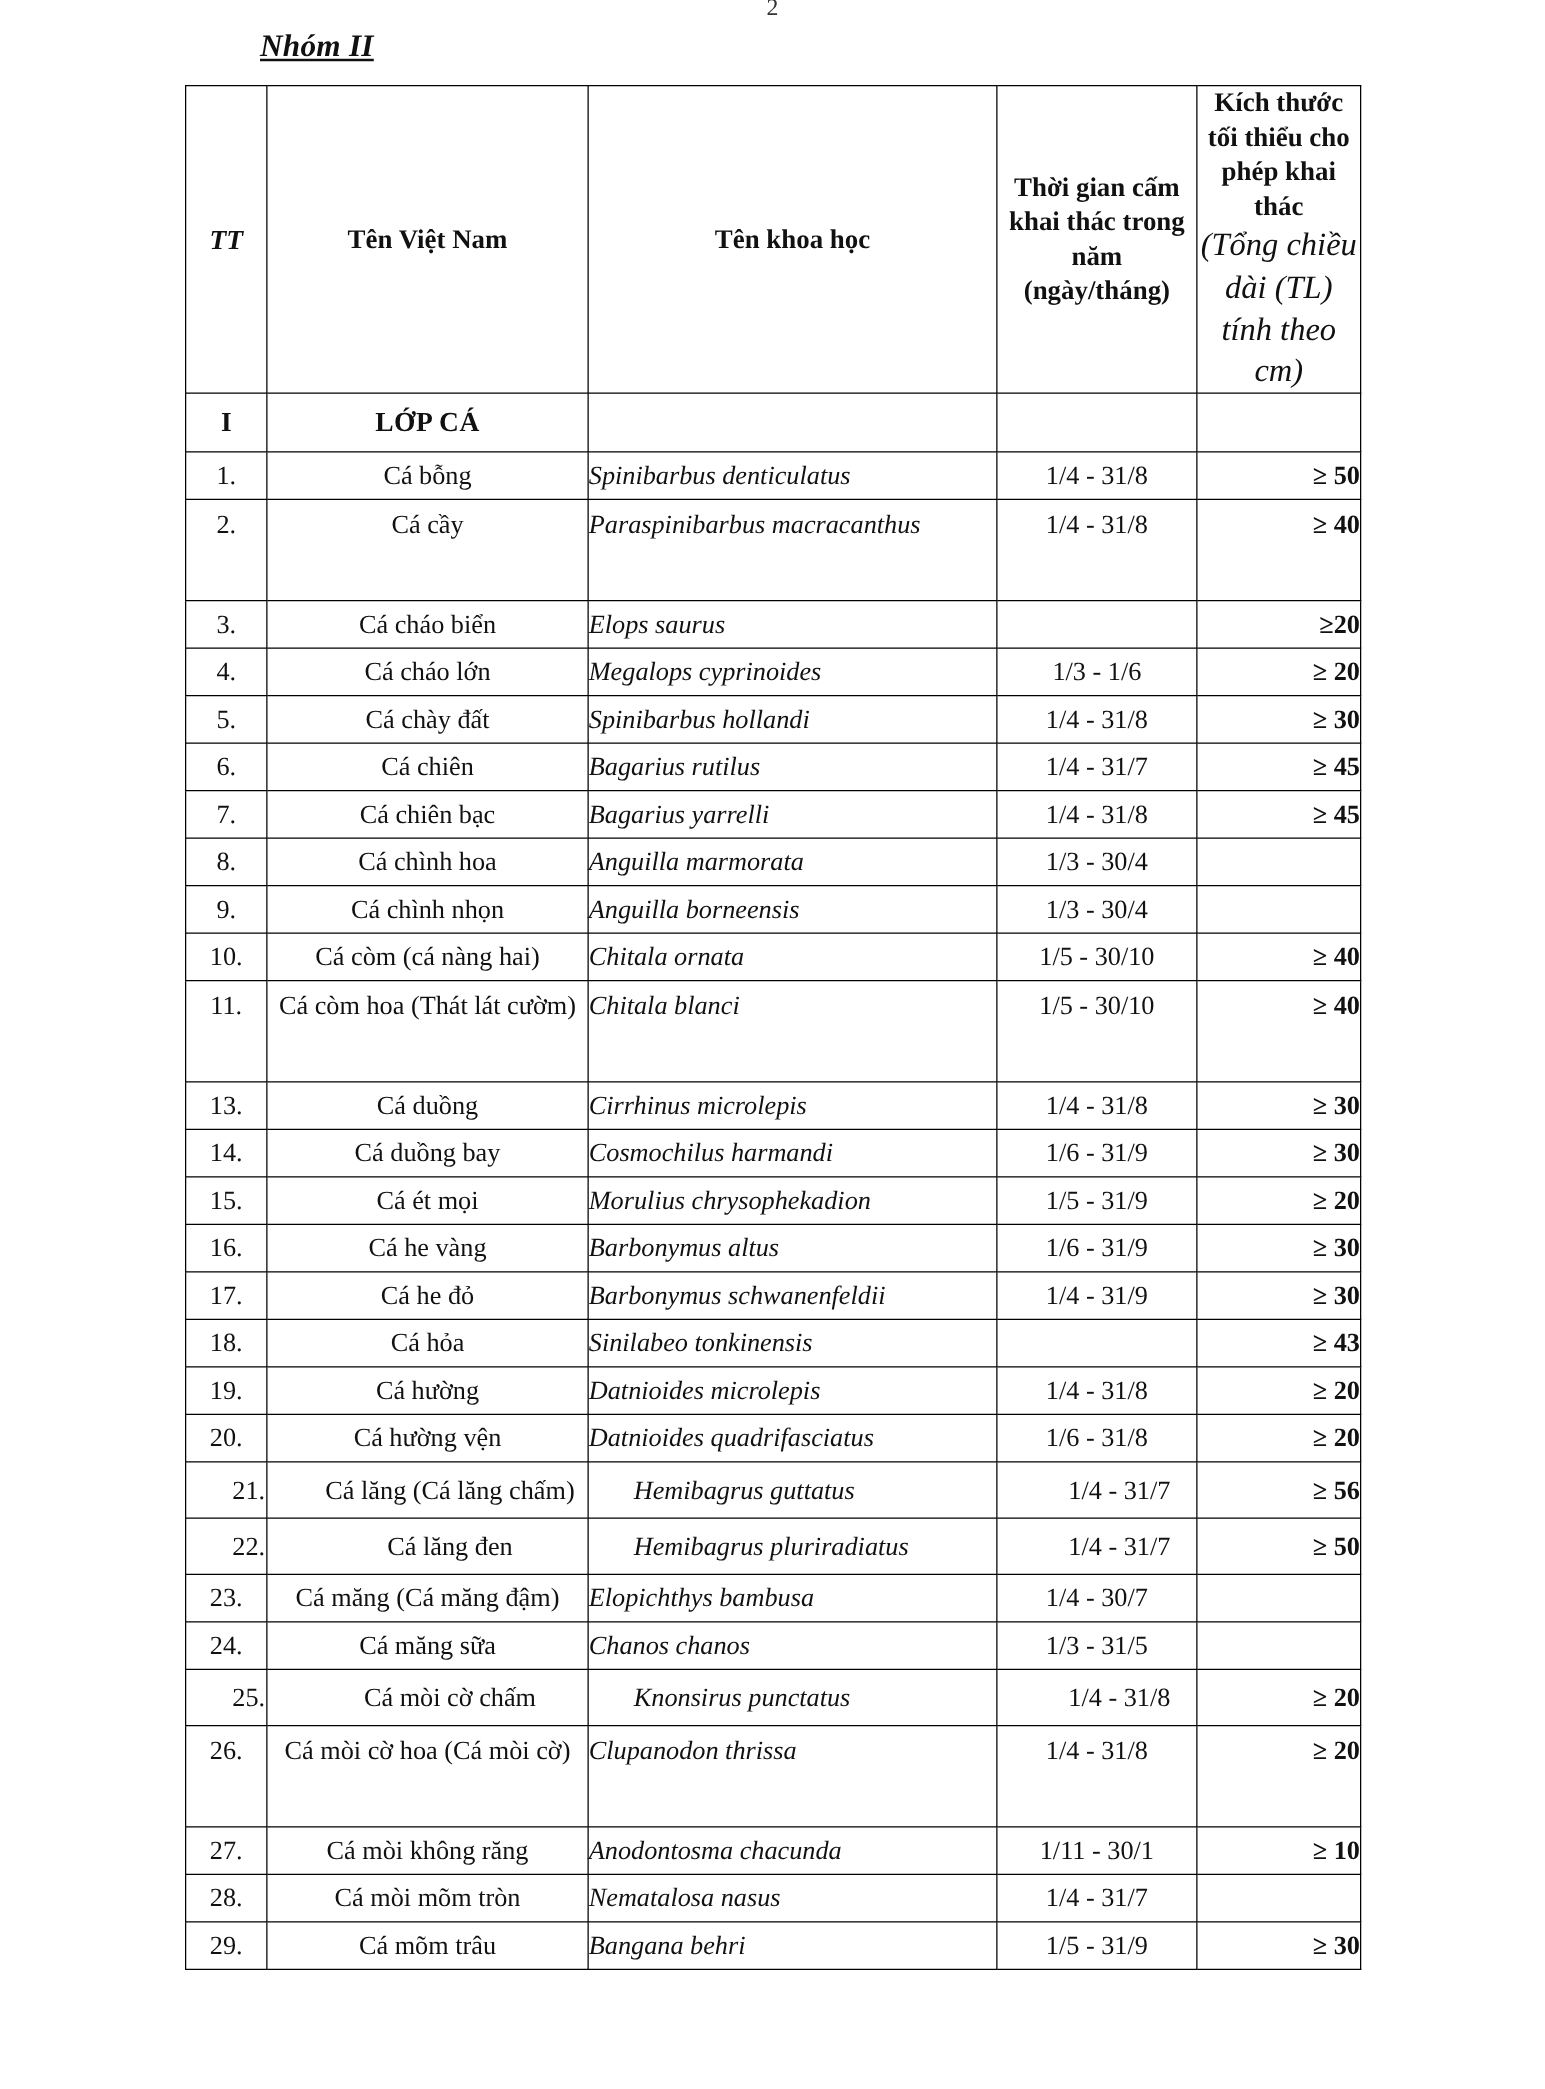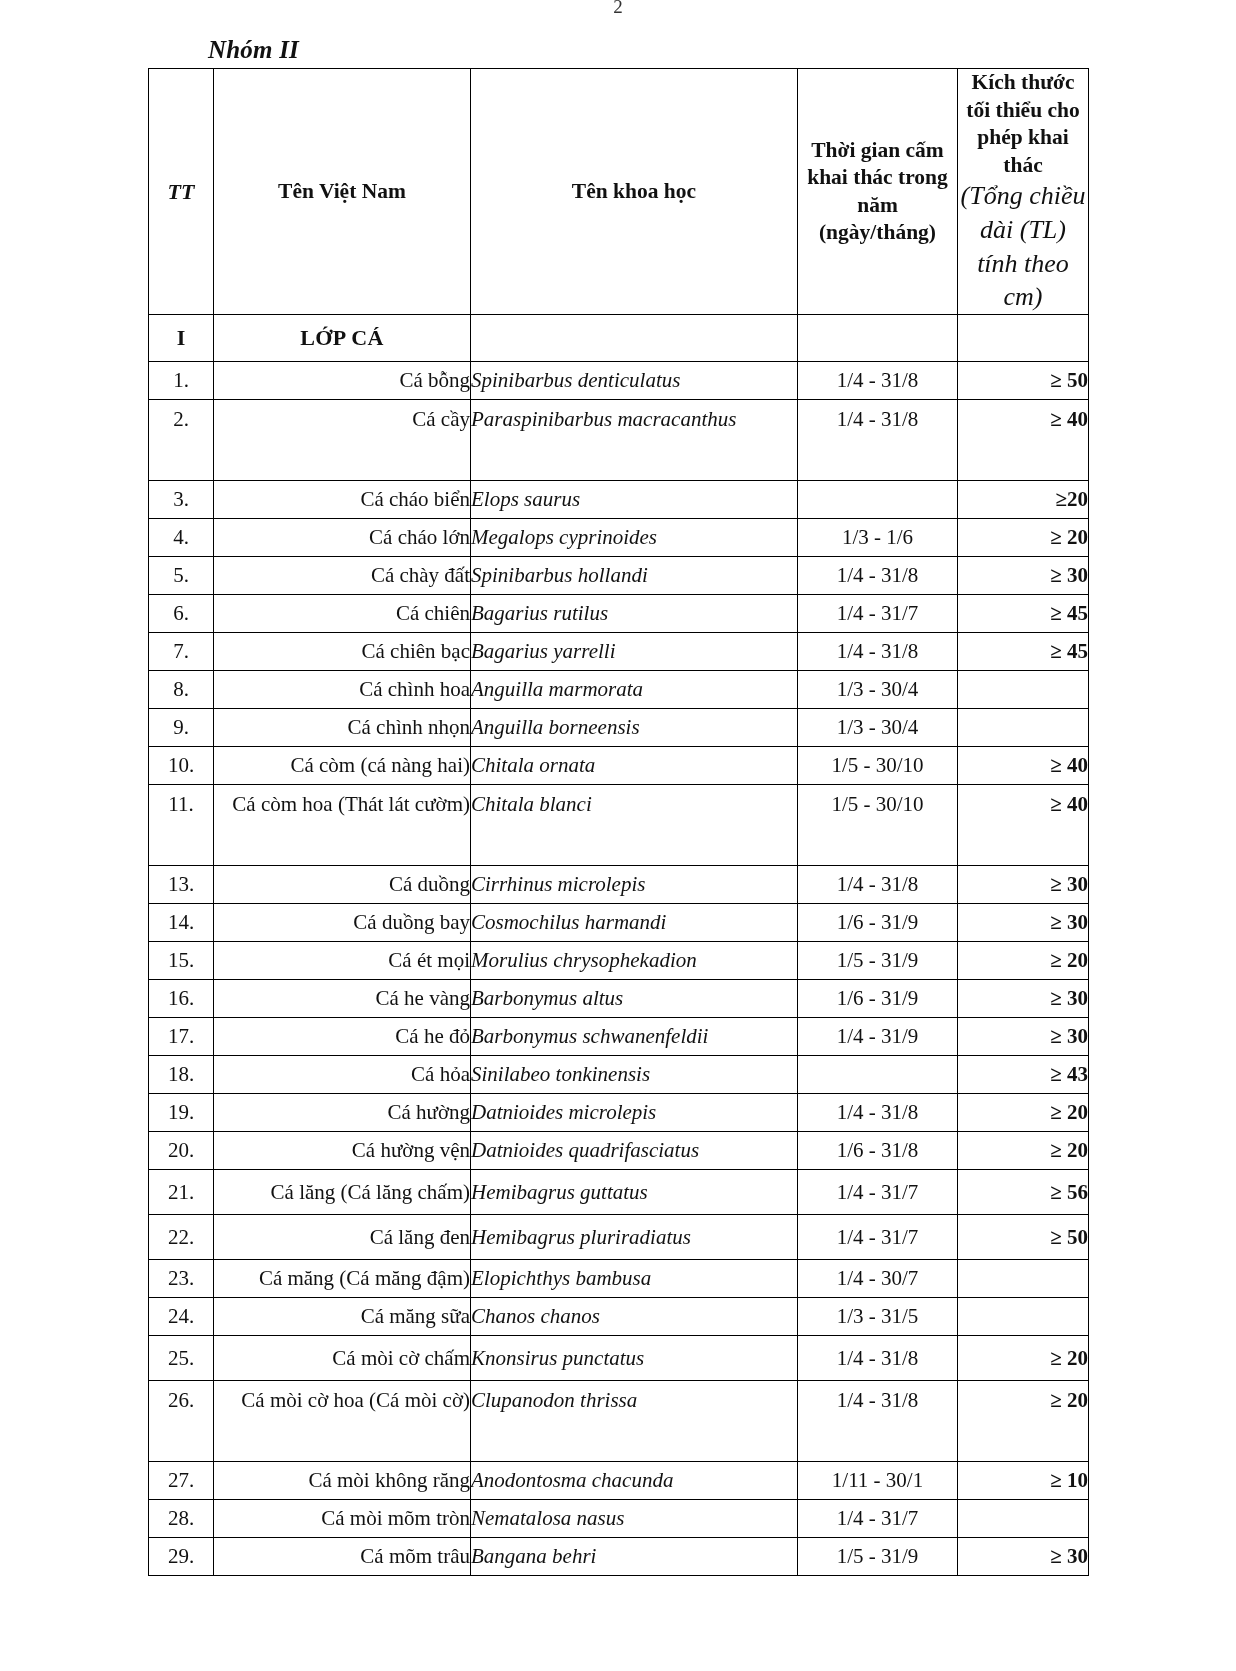--- a/index.html
+++ b/index.html
@@ -33,25 +33,26 @@
     text-align: center;
     font-size: 19px;
     color: #333;
     letter-spacing: 0;
   }
 
   
   .group-heading {
     position: absolute;
     left: 208px;
-    top: 36px;
+    top: 24px;
     font-size: 25px;
     font-weight: bold;
     font-style: italic;
     letter-spacing: 0.2px;
+    text-decoration: underline;
   }
 
   .table-wrap {
     position: absolute;
     left: 148px;
     top: 68px;
     width: 940px;
   }
 
   table.main {
@@ -108,21 +109,21 @@
     font-size: 21px;
     line-height: 1.3;
   }
   td.tt {
     text-align: center;
     padding: 3px 6px 5px 0;
     font-size: 21px;
     vertical-align: middle;
   }
   td.vn {
-    text-align: right;
+    text-align: center;
     padding: 3px 6px 5px 10px;
     vertical-align: middle;
   }
   td.sci {
     text-align: left;
     padding: 3px 6px 5px 10px;
     font-style: italic;
     vertical-align: middle;
   }
   td.time {
@@ -134,21 +135,21 @@
     text-align: right;
     padding: 3px 4px 5px 4px;
     vertical-align: middle;
     font-weight: bold;
   }
 
   
   tr.tall td { height: 74px; vertical-align: top; padding-top: 6px; }
   tr.tall td.time, tr.tall td.size { vertical-align: top; }
   tr.norm td { height: 37px; }
-  tr.med  td { height: 44px; }
+  tr.med  td { height: 44px; padding-left: 36px; }
 </style>
 </head>
 <body>
 
 <div class="page">
 
   <div class="page-number">2</div>
 
   <div class="group-heading">Nhóm II</div>
 

